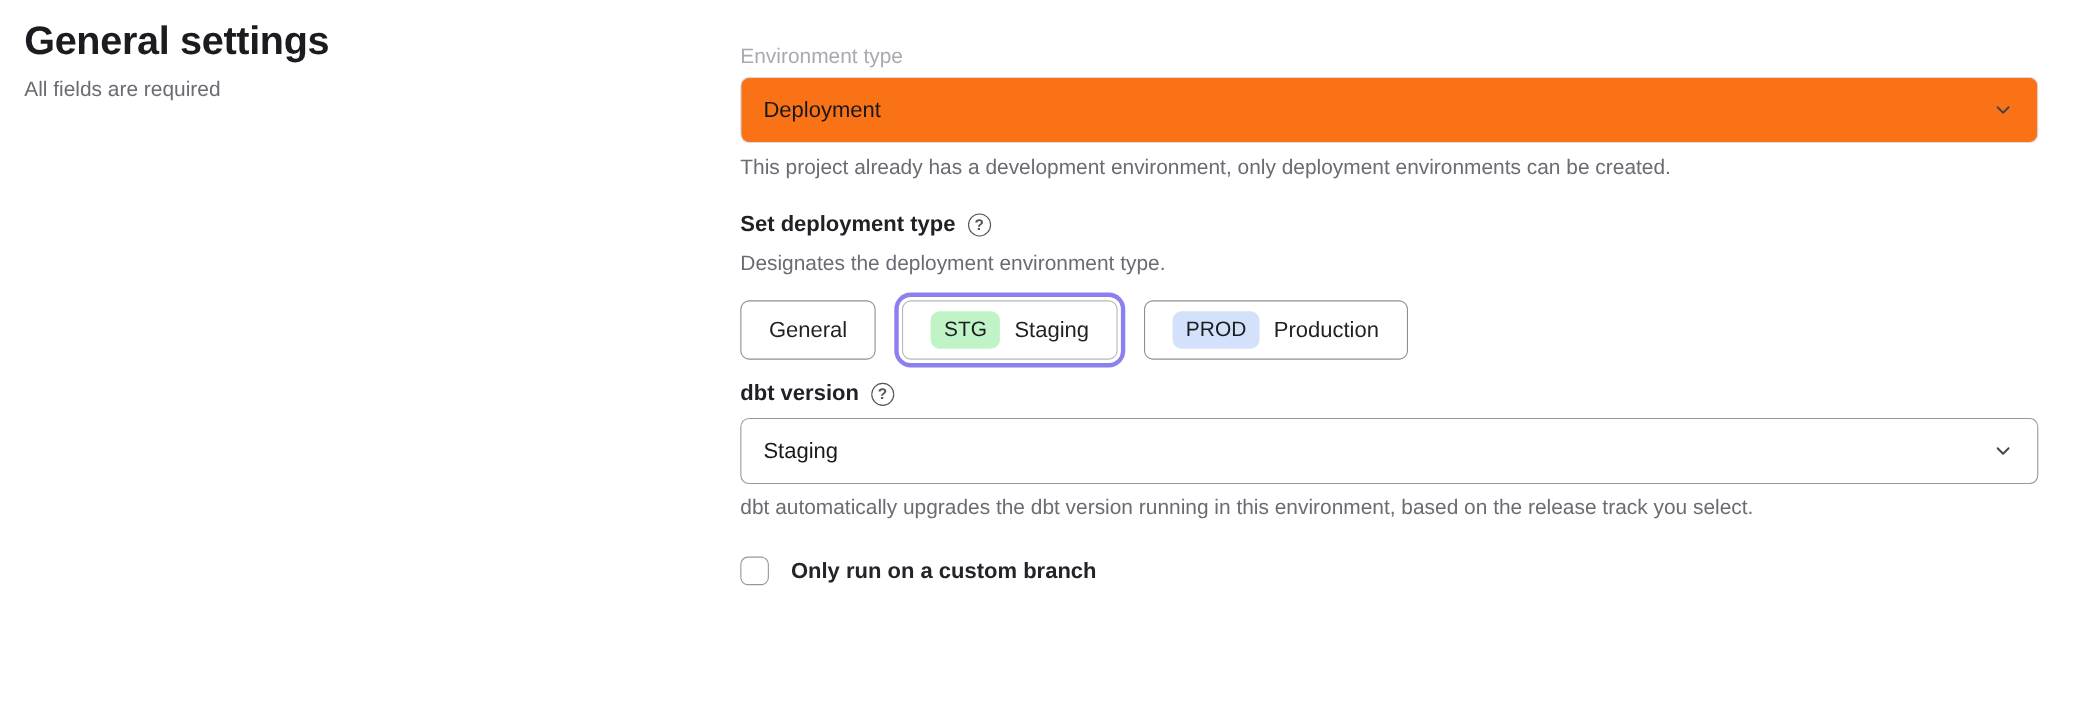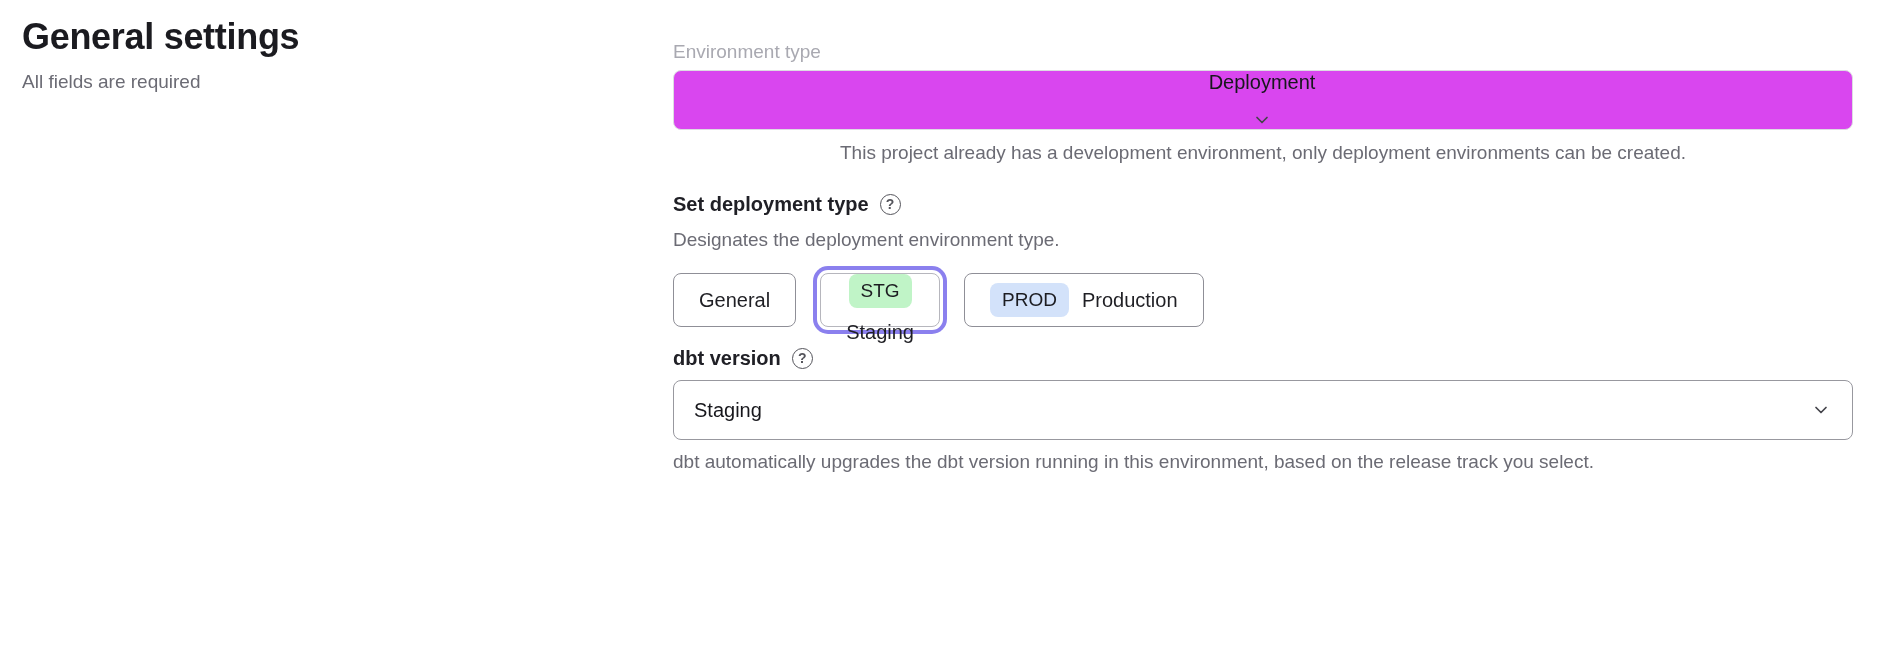--- a/index.html
+++ b/index.html
@@ -48,40 +48,39 @@
   .select-box {
     height: 60px; width: 100%;
     border: 1px solid #98989f; border-radius: 8px;
     background: #fff;
     display: flex; align-items: center; justify-content: space-between;
     padding: 0 22px 0 20px;
     font-size: 20px; color: #17171c;
     cursor: pointer;
   }
   .select-box.disabled {
-    background: #d946ef; border-color: #dddde2; cursor: default; flex-direction: column;
+    background: #f97316; border-color: #dddde2; cursor: default;
   }
   .chevron-down svg { display: block; }
 
   .seg-row { display: flex; align-items: center; gap: 17px; margin-top: 15px; height: 68px; }
   .seg-btn {
     height: 54px;
     border: 1px solid #8f8f97; border-radius: 8px;
     background: #ffffff;
     display: flex; align-items: center; gap: 13px;
     padding: 0 25px;
     font-size: 20px; font-weight: 500; color: #1f1f24;
     font-family: "Liberation Sans", sans-serif;
     cursor: pointer;
   }
   .seg-btn.selected {
     border-color: #b6b6bd;
     box-shadow: 0 0 0 3px #ffffff, 0 0 0 7px var(--accent-purple, #8b80ee);
     margin: 0 7px;
-    flex-direction: column;
   }
   .badge {
     border-radius: 8px; padding: 6px 12px;
     font-size: 19px; font-weight: 500; color: #1c1c21;
   }
   .badge.green { background: var(--badge-green, #c0f4c7); }
   .badge.blue  { background: var(--badge-blue, #d3e2fa); }
 
   .help-icon {
     width: 21px; height: 21px; margin-left: 11px;
@@ -95,21 +94,21 @@
   .checkbox {
     width: 26px; height: 26px; flex: none;
     border: 1.5px solid #96969e; border-radius: 7px;
     background: #fff; cursor: pointer;
   }
   .checkbox-label { font-size: 20px; font-weight: 600; color: #232329; }
 
   
   .mt-23 { margin-top: 23px; }
   .mt-7  { margin-top: 7px; }
-  .mt-12 { margin-top: 12px; text-align: center; }
+  .mt-12 { margin-top: 12px; }
   .mt-28 { margin-top: 28px; }
   .mt-13 { margin-top: 13px; }
   .mt-30 { margin-top: 12px; }
   .mt-10 { margin-top: 10px; }
   .mt-11 { margin-top: 11px; }
   .mt-33 { margin-top: 33px; }
 </style>
 </head>
 <body>
 
@@ -159,14 +158,18 @@
   <div class="select-box mt-10">
     <span>Staging</span>
     <span class="chevron-down">
       <svg width="18" height="18" viewBox="0 0 18 18" fill="none">
         <path d="M4 6.5 L9 11.5 L14 6.5" stroke="#44444a" stroke-width="1.7" stroke-linecap="round" stroke-linejoin="round"></path>
       </svg>
     </span>
   </div>
   <div class="helper mt-11">dbt automatically upgrades the dbt version running in this environment, based on the release track you select.</div>
 
+  <div class="checkbox-row mt-33">
+    <span class="checkbox"></span>
+    <span class="checkbox-label">Only run on a custom branch</span>
+  </div>
 
 </div>
 
 </body></html>

